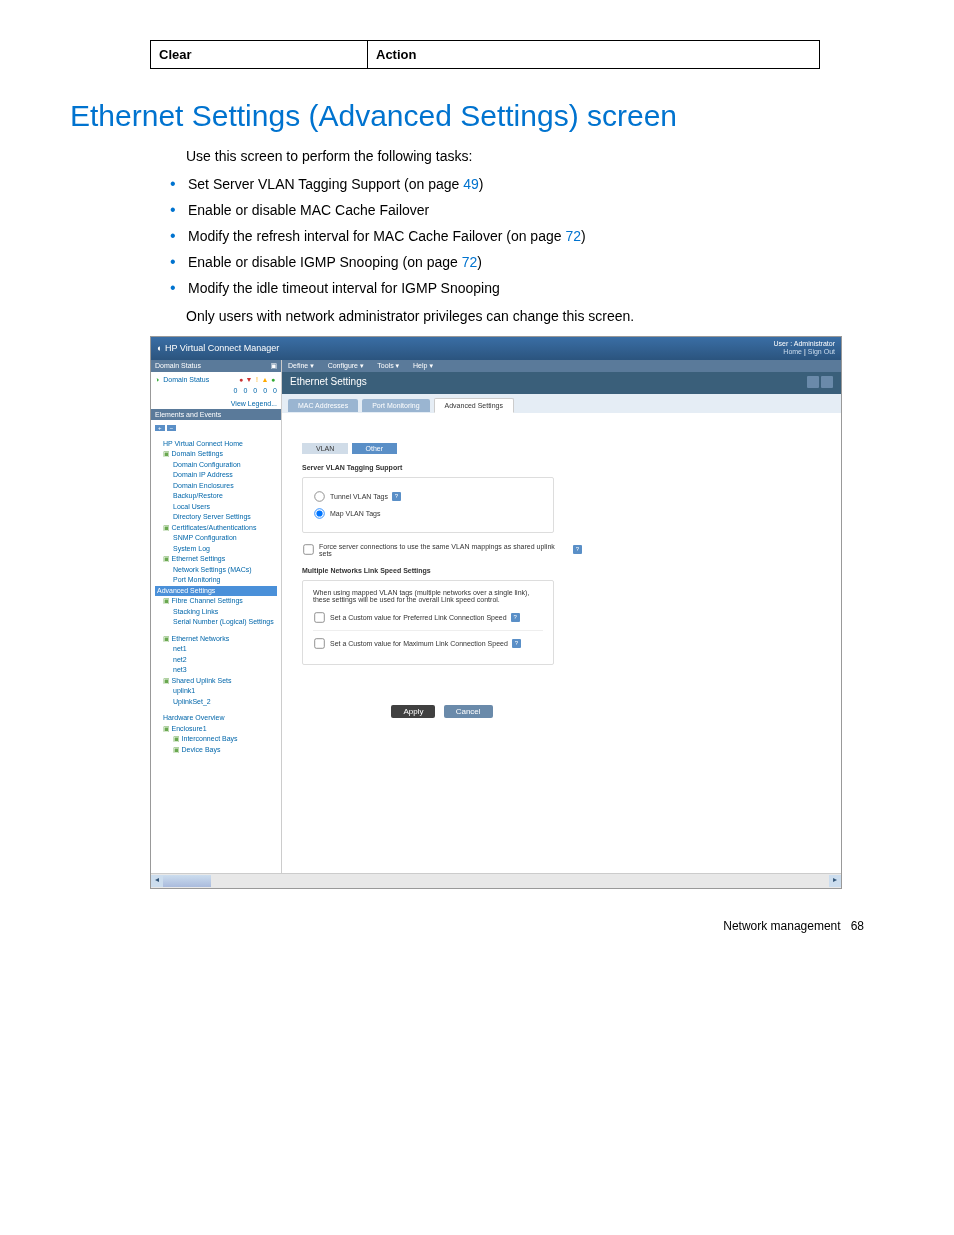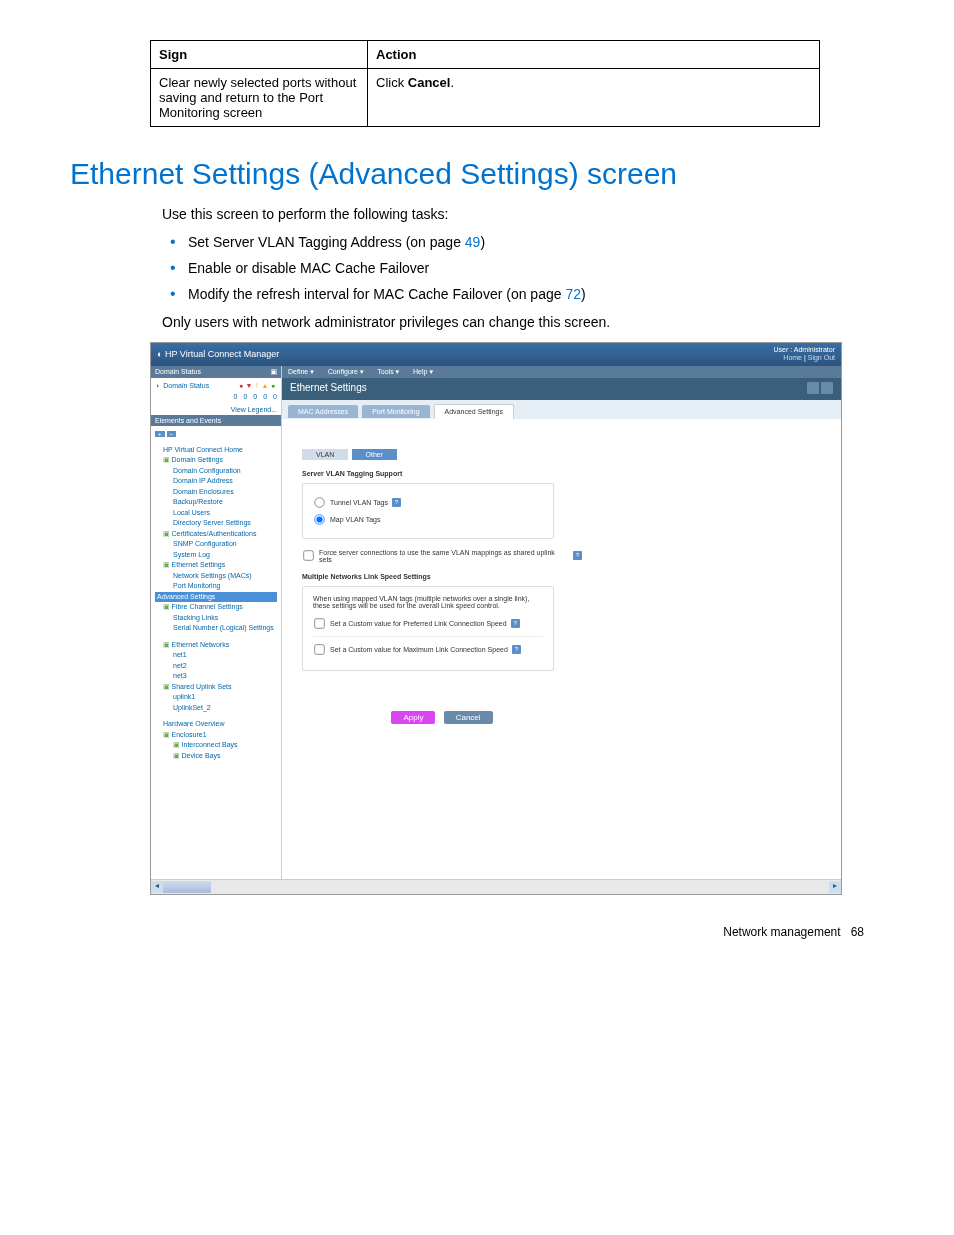--- a/index.html
+++ b/index.html
@@ -28,21 +28,21 @@
   table.task-table th {
     font-weight: bold;
   }
   h1.page-heading {
     font-size: 30px;
     font-weight: normal;
     color: #0073cf;
     margin: 10px 0 15px 0;
   }
   .intro {
-    margin-left: 92px;
+    margin-left: 116px;
     margin-bottom: 12px;
   }
   ul.tasks {
     margin: 0 0 12px 100px;
     padding: 0;
   }
   ul.tasks li {
     list-style: none;
     margin-bottom: 10px;
     position: relative;
@@ -107,54 +107,50 @@
   .tabs span.active { background:#fff; color:#333; border:1px solid #ccc; border-bottom:1px solid #fff;}
   .content-area { padding:30px 10px 10px 20px; min-height:420px; position:relative;}
   .subtabs span { display:inline-block; padding:2px 14px; font-size:7px; background:#5a8fc7; color:#fff; margin-right:1px;}
   .subtabs span.inactive { background:#d0dce8; color:#333;}
   .section-label { font-weight:bold; font-size:7px; margin:10px 0 6px 0;}
   .form-box { border:1px solid #ddd; border-radius:2px; padding:8px 10px; margin-bottom:10px; width:230px; font-size:7px;}
   .form-box label { display:flex; align-items:center; gap:4px; margin:4px 0;}
   .info-icon { display:inline-block; width:9px; height:9px; background:#5a8fc7; color:#fff; font-size:6px; text-align:center; line-height:9px; border-radius:1px;}
   .checkbox-row { font-size:7px; margin:6px 0; display:flex; align-items:center; gap:4px;}
   .btn-row { text-align:center; margin-top:40px;}
-  .btn { display:inline-block; padding:2px 12px; font-size:8px; color:#fff; background:#d946ef; border-radius:2px; margin:0 3px;}
+  .btn { display:inline-block; padding:2px 12px; font-size:8px; color:#fff; background:#404040; border-radius:2px; margin:0 3px;}
   .btn.cancel { background:#6a8aaa;}
   .hscroll { height:14px; background:#e8e8e8; border-top:1px solid #ccc; position:relative;}
   .hscroll .thumb { position:absolute; left:0; width:60px; height:12px; top:1px; background:linear-gradient(#cde,#abd);}
   .hscroll .arrow { position:absolute; right:0; width:12px; height:12px; top:1px; background:#cde; text-align:center; font-size:8px; color:#357;}
   .footer { text-align:right; font-size:12px; margin-top:30px; margin-right:20px;}
   input[type=radio], input[type=checkbox] { margin:0; transform:scale(0.8);}
 </style>
 </head>
 <body>
 
 <table class="task-table">
   <tbody>
       <tr>
-    <th style="width:200px">Sign</th>
+    <th style="width:200px">Clear</th>
     <th>Action</th>
-  </tr>
-  <tr>
-    <td>Clear newly selected ports without saving and return to the Port Monitoring screen</td>
-    <td>
-      <span>Click </span><b>Cancel</b><span>.</span>
-    </td>
   </tr>
 </tbody>
   </table>
 
 <h1 class="page-heading">Ethernet Settings (Advanced Settings) screen</h1>
 
 <div class="intro">Use this screen to perform the following tasks:</div>
 
 <ul class="tasks">
-  <li><span>Set Server VLAN Tagging Address (on page </span><a class="pagelink">49</a><span>)</span></li>
+  <li><span>Set Server VLAN Tagging Support (on page </span><a class="pagelink">49</a><span>)</span></li>
   <li>Enable or disable MAC Cache Failover</li>
   <li><span>Modify the refresh interval for MAC Cache Failover (on page </span><a class="pagelink">72</a><span>)</span></li>
+  <li><span>Enable or disable IGMP Snooping (on page </span><a class="pagelink">72</a><span>)</span></li>
+  <li>Modify the idle timeout interval for IGMP Snooping</li>
 </ul>
 
 <div class="intro">Only users with network administrator privileges can change this screen.</div>
 
 <div class="screenshot">
   <div class="titlebar">
     <div><span>◐</span> <span>HP Virtual Connect Manager</span></div>
     <div class="right">
       <div>User : Administrator</div>
       <div><a style="color:#cde">Home</a> | <a style="color:#cde">Sign Out</a></div>

